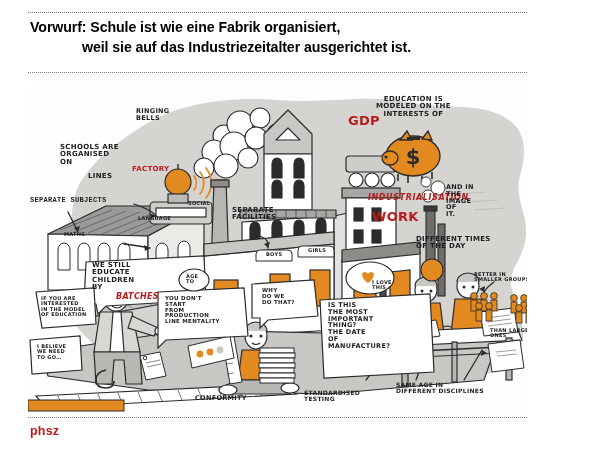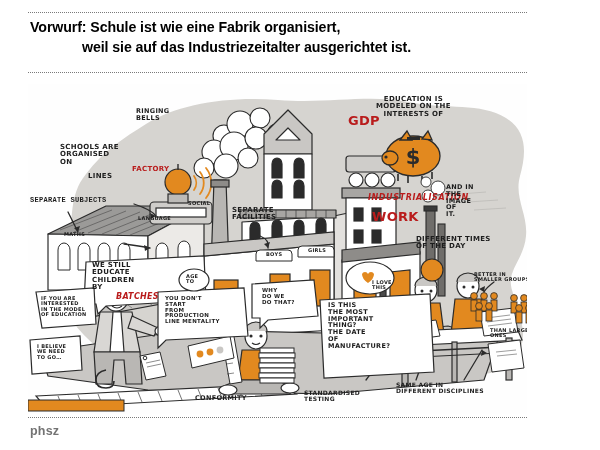--- a/index.html
+++ b/index.html
@@ -55,21 +55,21 @@
     white-space: nowrap;
   }
   #title-block .tl2 { padding-left: 52px; }
 
   #footer-text {
     position: absolute;
     left: 30px;
     top: 424px;
     font-size: 12.5px;
     font-weight: bold;
-    color: #737373;
+    color: #b91c1c;
     letter-spacing: 0.2px;
   }
 
   
   #illus {
     position: absolute;
     left: 28px;
     top: 84px;
     width: 545px;
     height: 330px;

